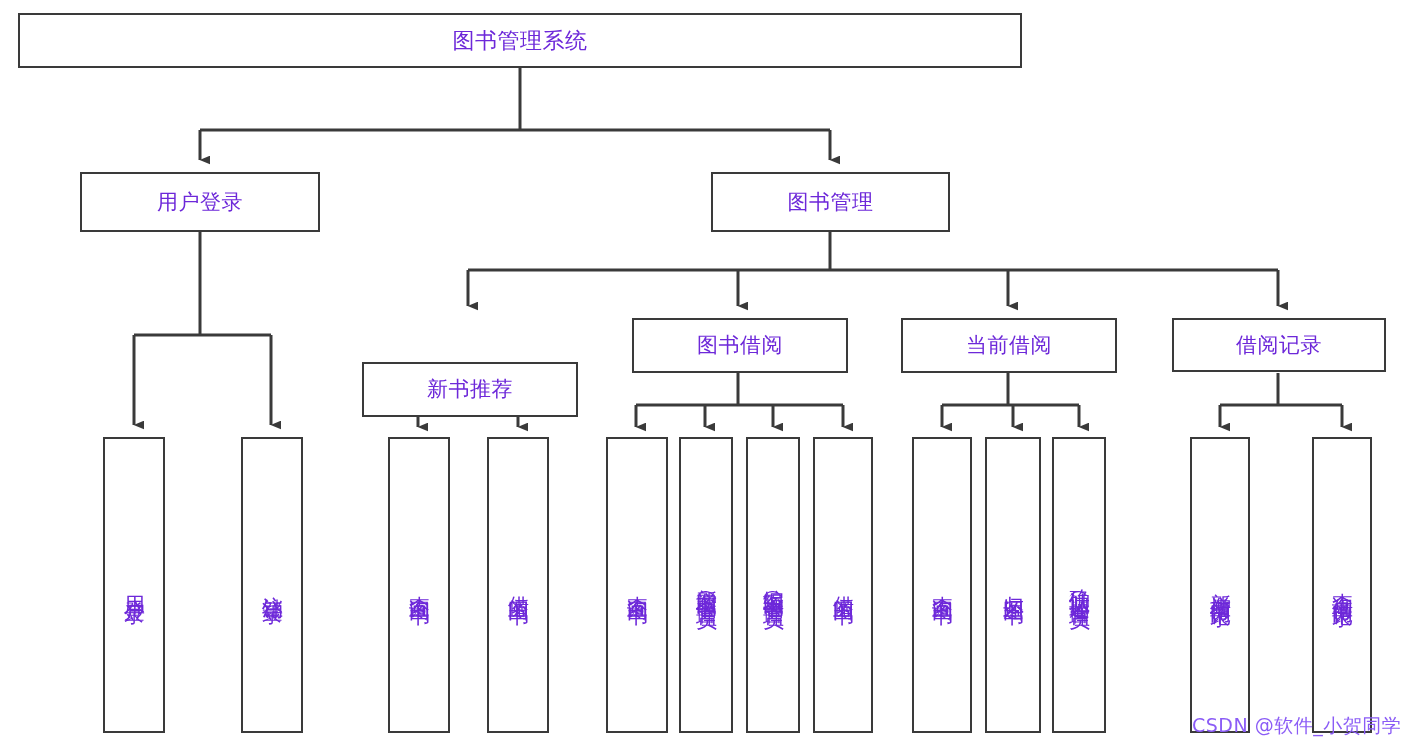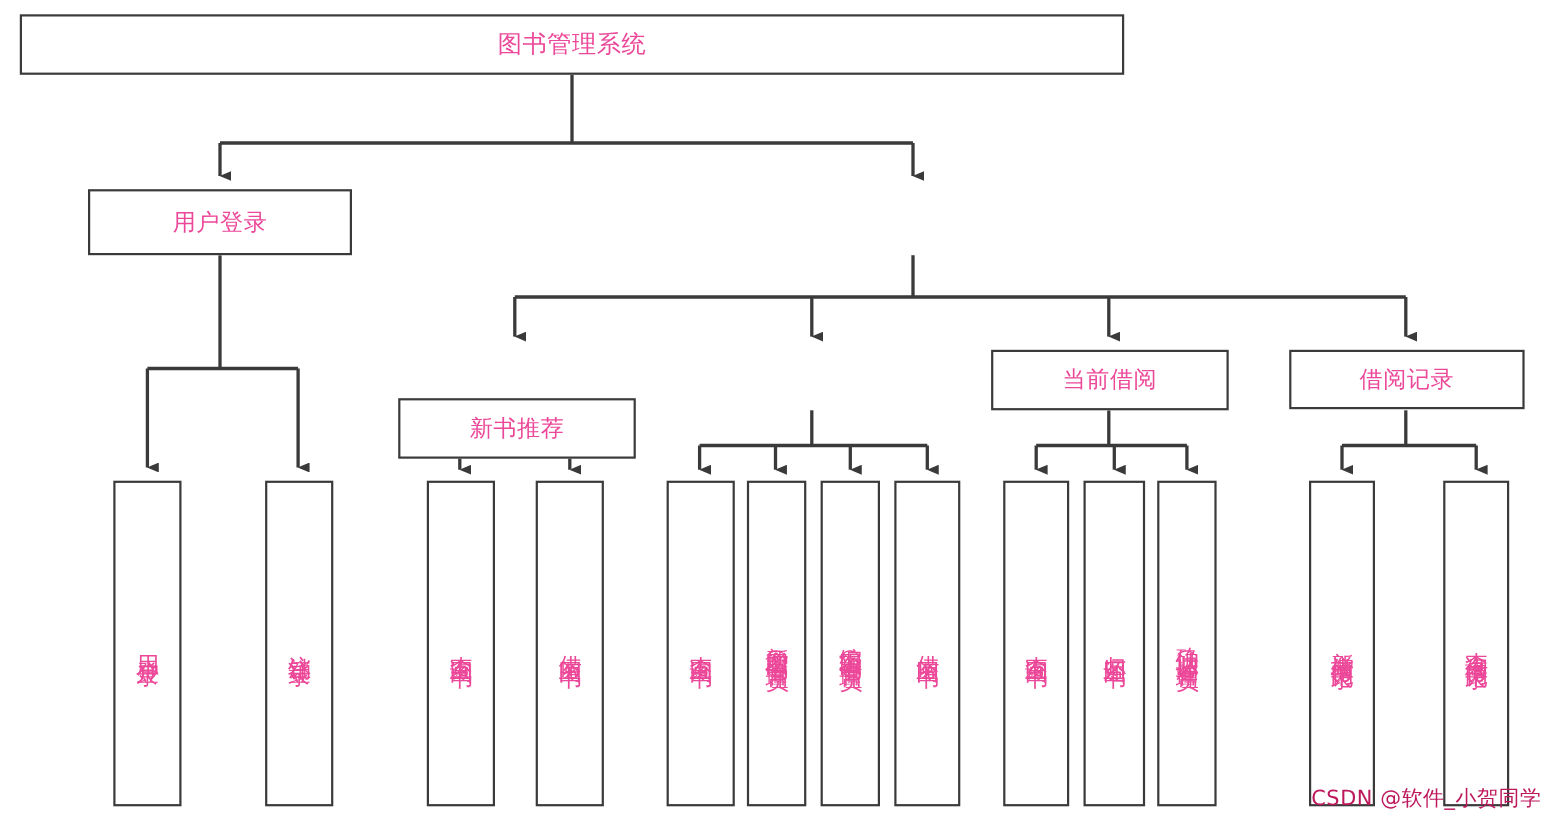--- a/index.html
+++ b/index.html
@@ -28,38 +28,38 @@
     position: absolute;
     box-sizing: border-box;
     background: #ffffff;
     border: 2px solid #3a3a3a;
     display: flex;
     align-items: center;
     justify-content: center;
     overflow: hidden;
   }
   .node-label {
-    color: #ec4899;
+    color: #6d28d9;
     font-size: 21px;
     line-height: 1.18;
     letter-spacing: 0.5px;
     text-align: center;
     white-space: nowrap;
   }
   .node-box.vertical .node-label {
     writing-mode: vertical-rl;
     text-orientation: upright;
     letter-spacing: 3px;
     white-space: normal;
     max-height: 100%;
   }
   .node-box.root .node-label { font-size: 22px; }
   .watermark {
     position: absolute;
-    color: #be185d;
+    color: #8b5cf6;
     font-size: 19px;
     letter-spacing: 0.5px;
     white-space: nowrap;
     pointer-events: none;
     text-align: center;
   }
 </style>
 </head>
 <body>
 
@@ -117,23 +117,29 @@
     </g>
   </svg>
 
   <div class="node-box root" style="left:18px; top:13px; width:1004px; height:55px;">
     <span class="node-label">图书管理系统</span>
   </div>
 
   <div class="node-box" style="left:80px; top:172px; width:240px; height:60px;">
     <span class="node-label">用户登录</span>
   </div>
+  <div class="node-box" style="left:711px; top:172px; width:239px; height:60px;">
+    <span class="node-label">图书管理</span>
+  </div>
 
   <div class="node-box" style="left:362px; top:318px; width:216px; height:55px;margin-top:44px;">
     <span class="node-label">新书推荐</span>
+  </div>
+  <div class="node-box" style="left:632px; top:318px; width:216px; height:55px;">
+    <span class="node-label">图书借阅</span>
   </div>
   <div class="node-box" style="left:901px; top:318px; width:216px; height:55px;">
     <span class="node-label">当前借阅</span>
   </div>
   <div class="node-box" style="left:1172px; top:318px; width:214px; height:54px;">
     <span class="node-label">借阅记录</span>
   </div>
 
   <div class="node-box vertical" style="left:103px; top:437px; width:62px; height:296px;">
     <span class="node-label">用户登录</span>

